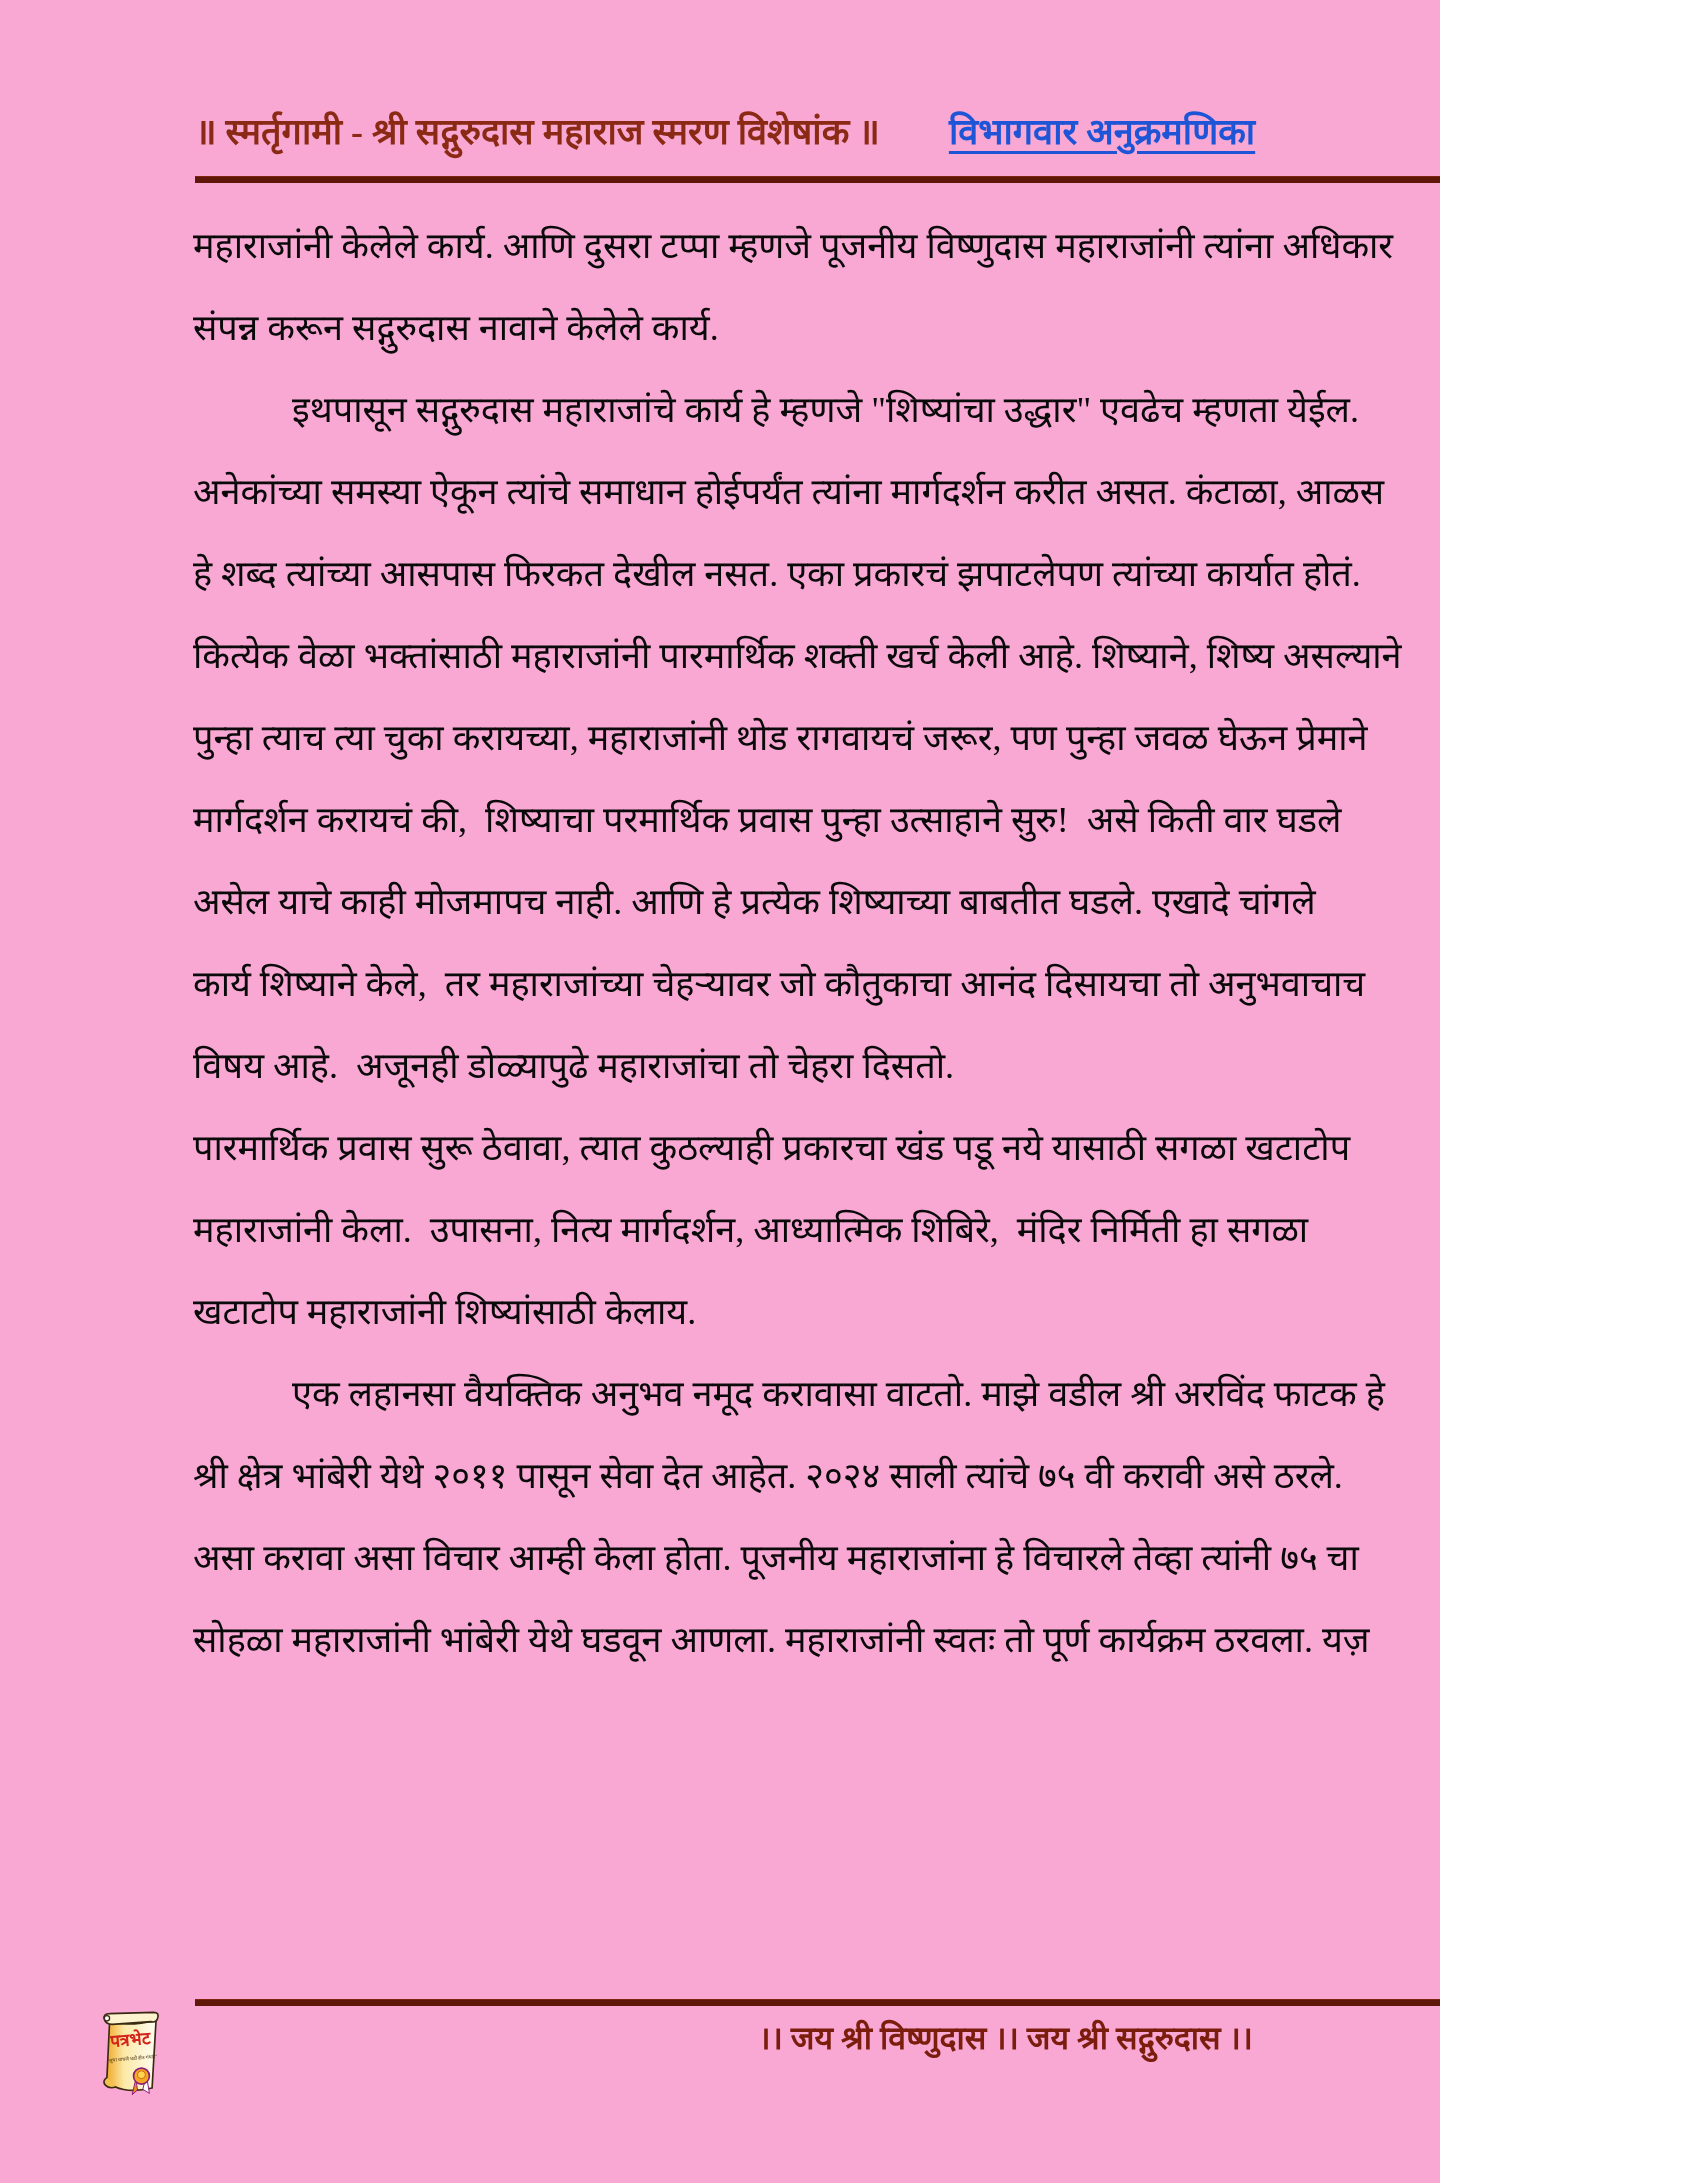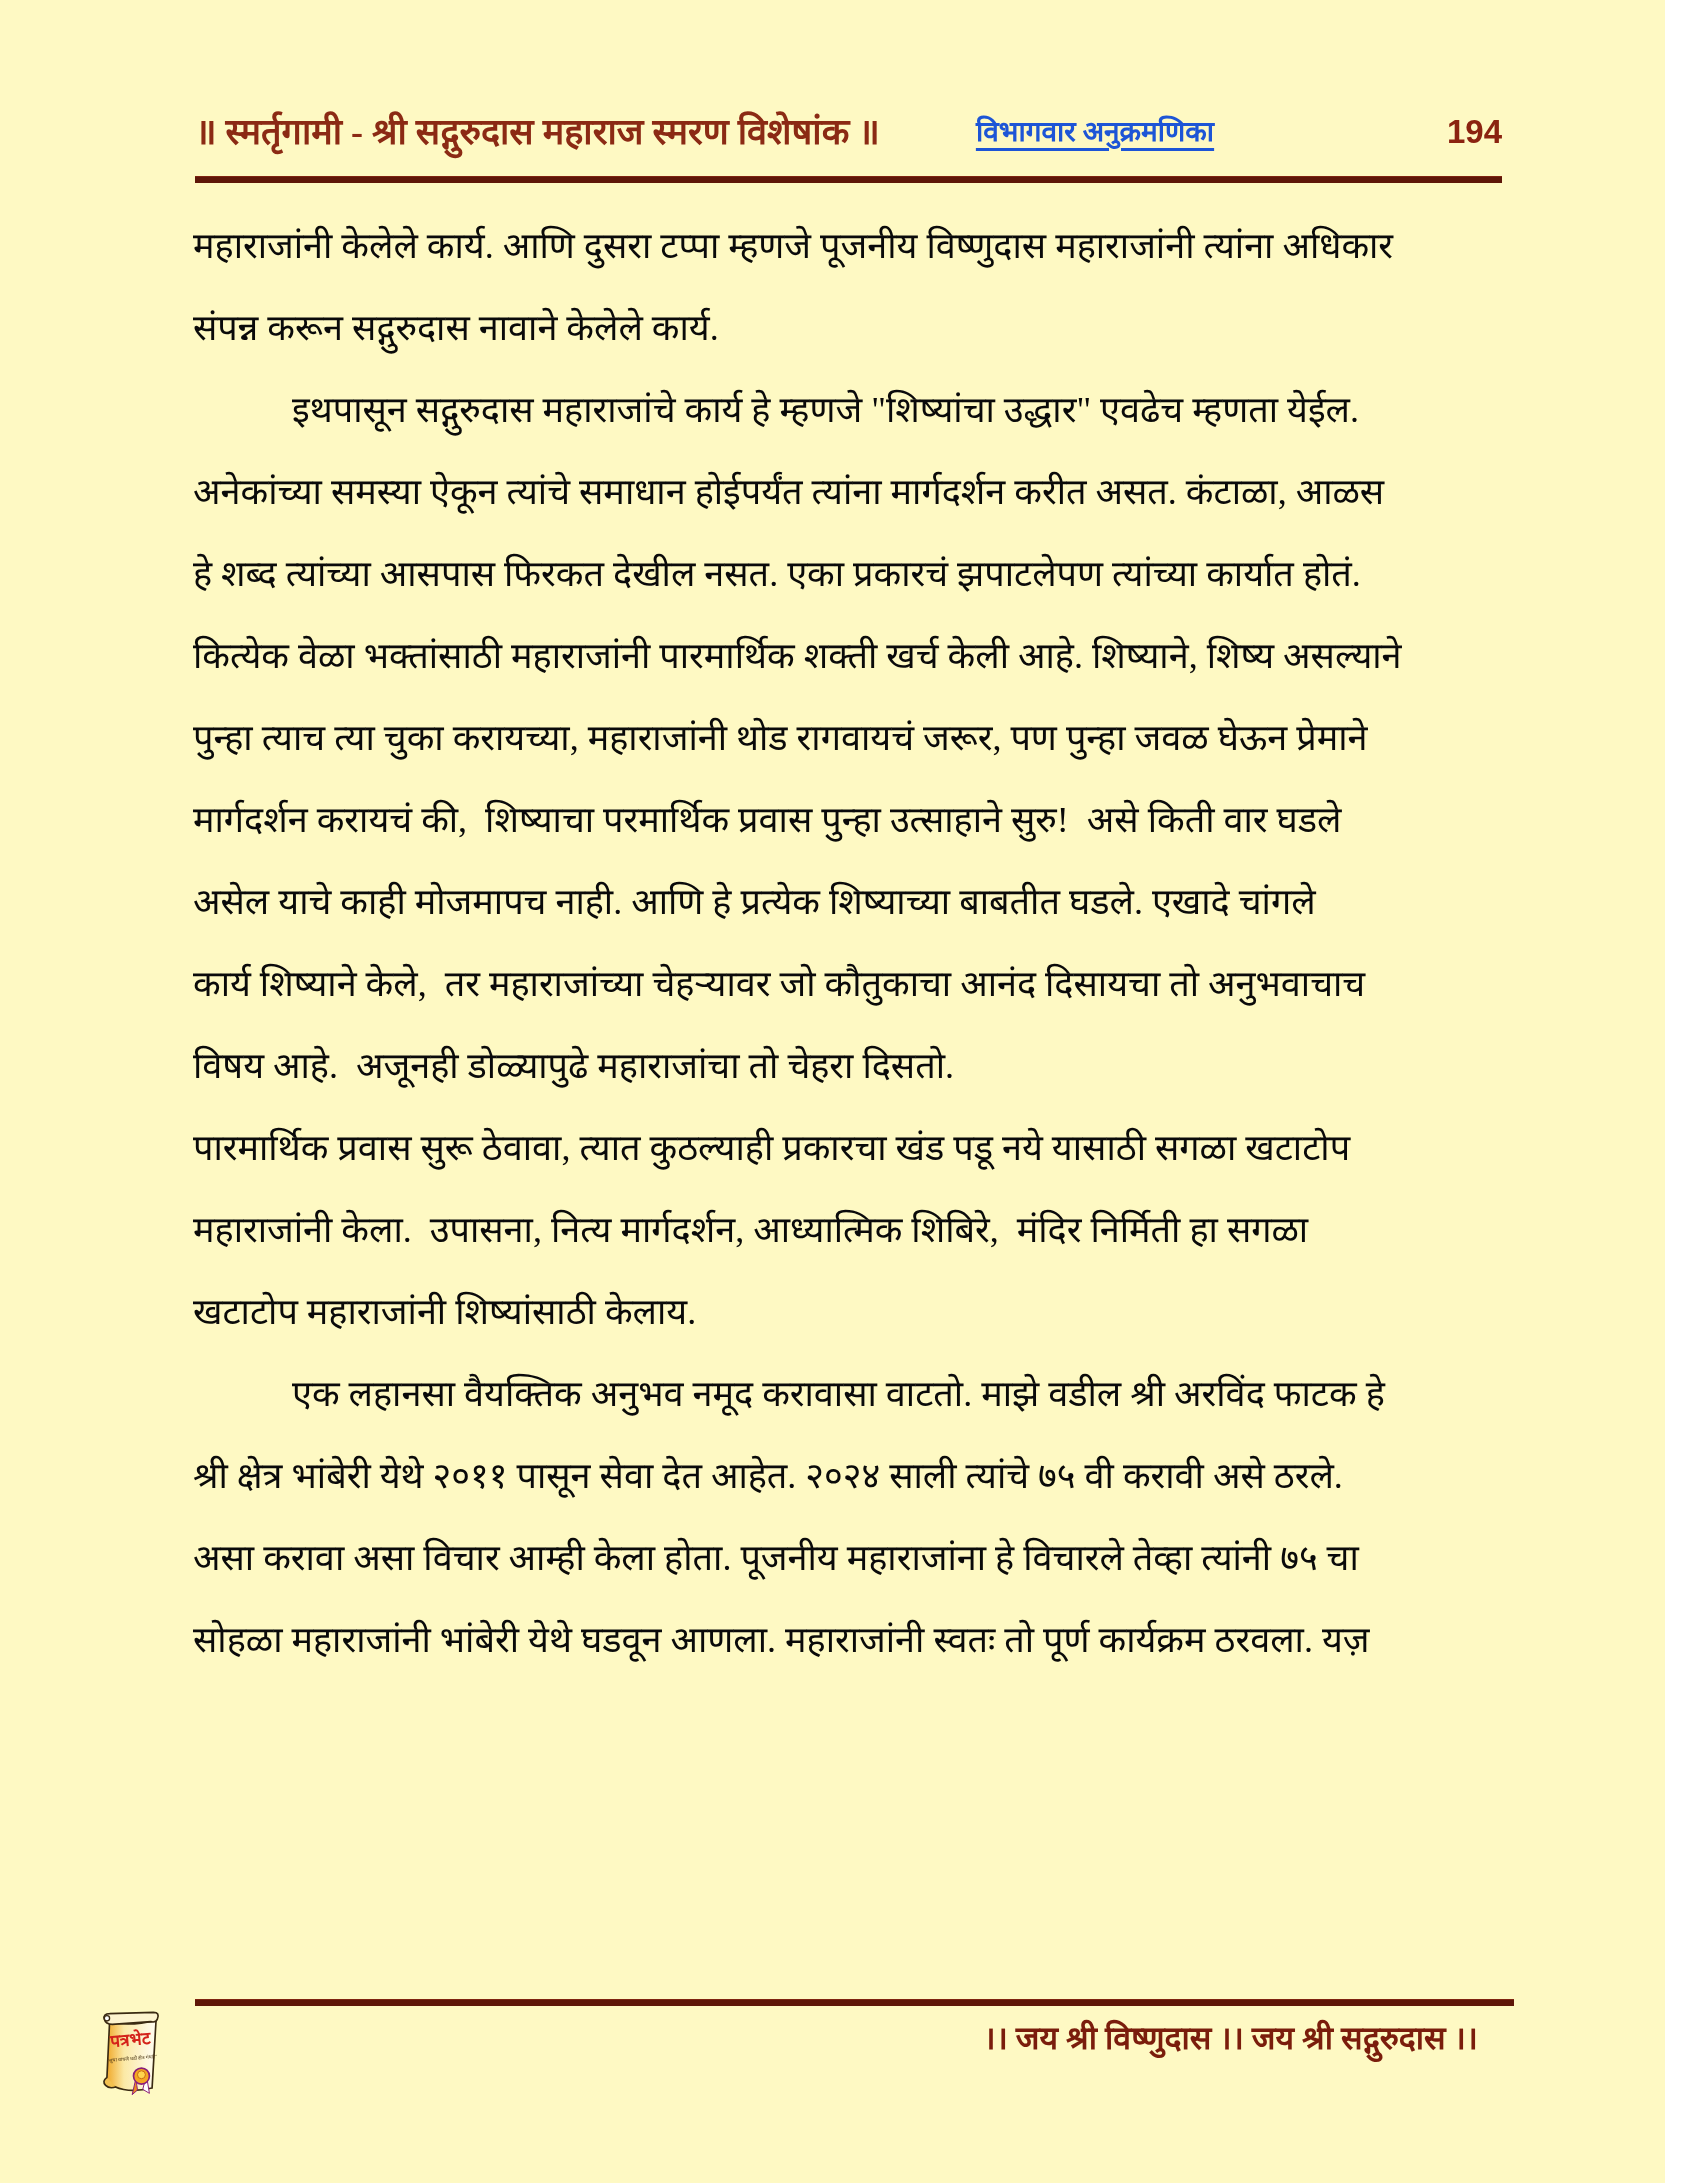--- a/index.html
+++ b/index.html
@@ -1,34 +1,34 @@
 <!DOCTYPE html>
 <html style="font-size:10.6px"><head>
 <meta charset="utf-8">
 <style>
   html,body{margin:0;padding:0;background:#ffffff;}
   .page{
     position:relative;
-    width:1665px;height:2183px;
-    background:#fef9c3;
+    width:1440px;height:2183px;
+    background:#f9a8d4;
     font-family:"Liberation Serif","DejaVu Serif",serif;
     overflow:hidden;
   }
   
   .header{
     position:absolute;left:195px;top:99px;width:1307px;height:66px;
     display:flex;align-items:flex-start;
   }
   .header-title{
     font-weight:bold;font-size:36px;line-height:66px;
     color:#8b2a14;white-space:nowrap;
   }
   .header-link{
-    margin-left:96px;
-    font-weight:bold;font-size:28px;line-height:66px;
+    margin-left:69px;
+    font-weight:bold;font-size:36px;line-height:66px;
     color:#1d55d6;text-decoration:underline;text-decoration-thickness:2.6px;
     text-underline-offset:6.6px;white-space:nowrap;cursor:pointer;
   }
   .header-pagenum{
     margin-left:auto;
     font-family:"Liberation Sans","DejaVu Sans",sans-serif;
     font-weight:bold;font-size:33px;line-height:66px;color:#8b2310;
   }
   .rule{
     position:absolute;height:6px;background:#5e1708;

